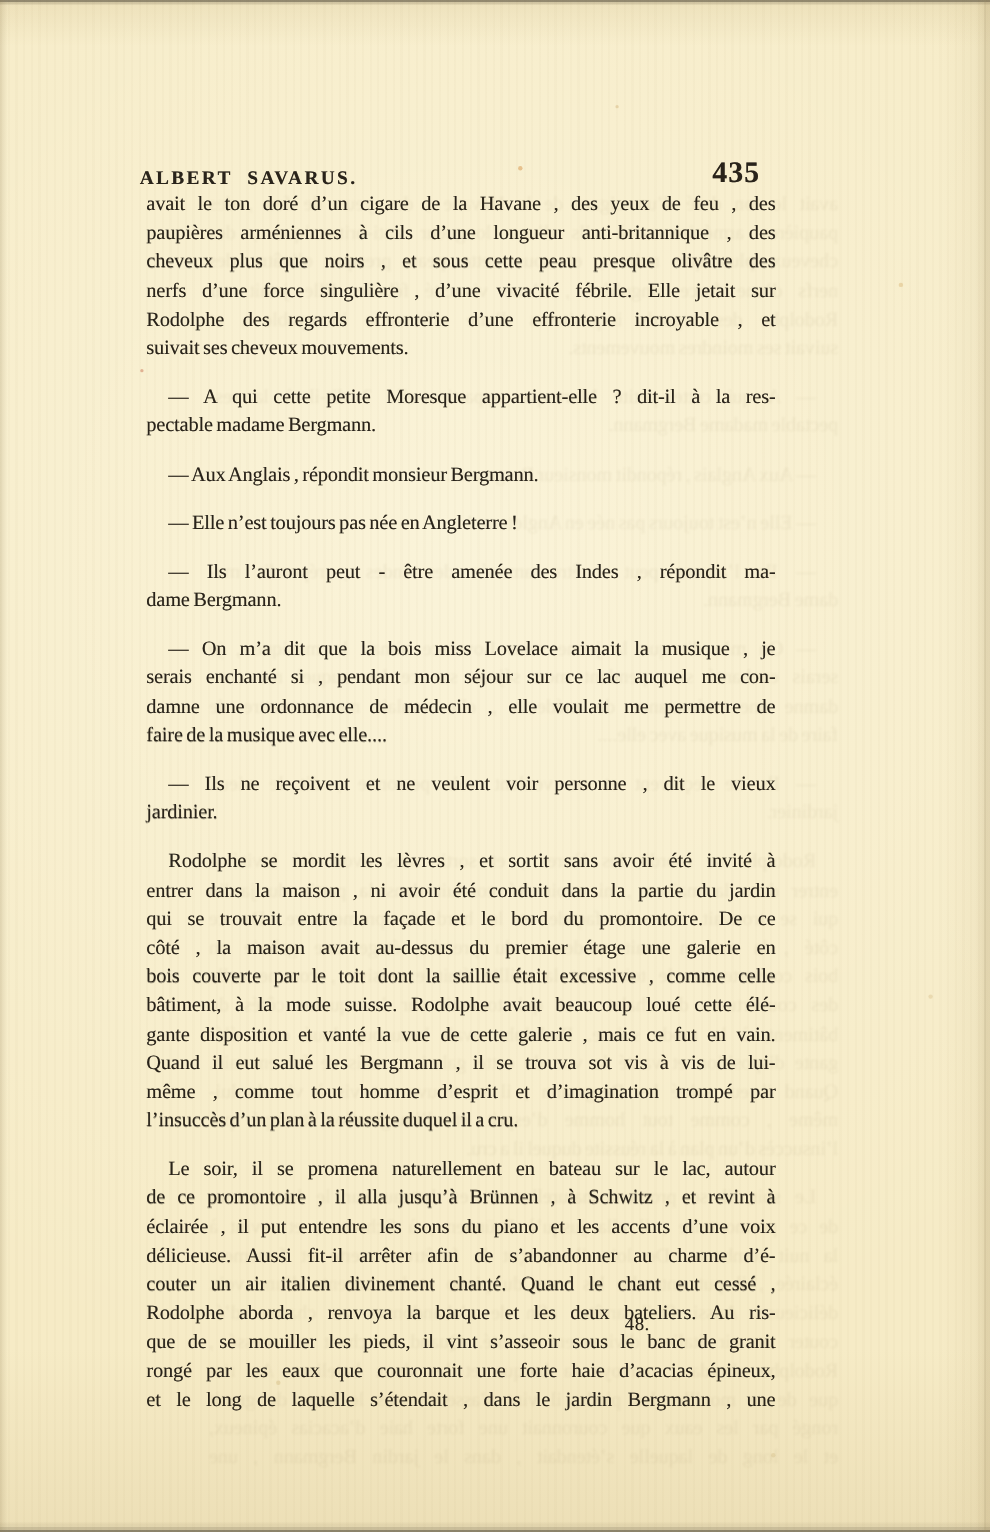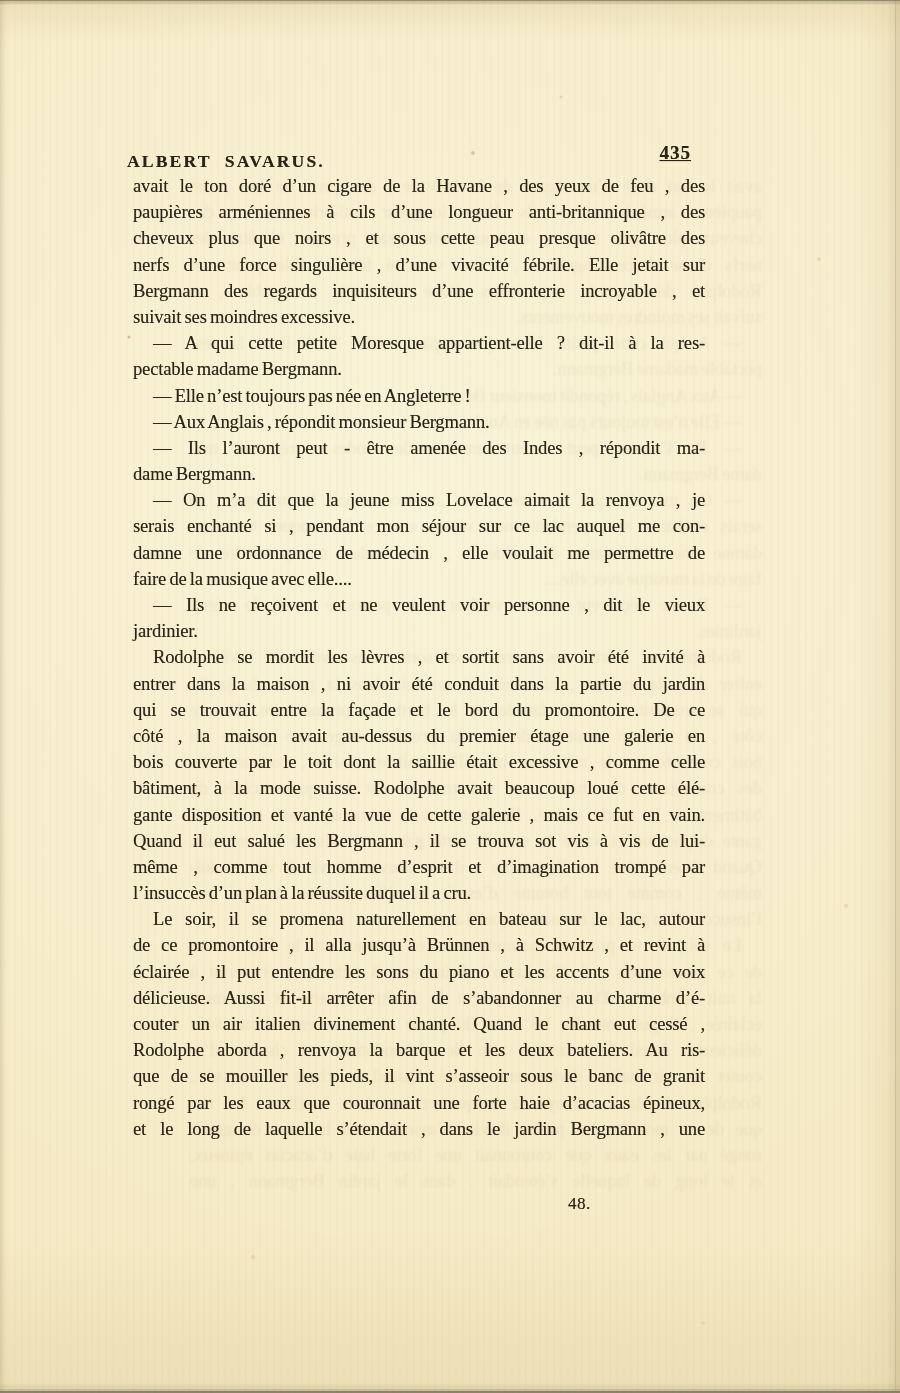--- a/index.html
+++ b/index.html
@@ -78,45 +78,44 @@
     font-weight: bold;
     font-size: 17.5px;
     letter-spacing: 2.2px;
     word-spacing: 7px;
     transform: translateX(10px);
     text-shadow: 0.2px 0.2px 0.3px rgba(41,35,26,0.55);
   }
   .page-number {
     position: absolute; right: -2px; top: -8px;
     font-weight: bold;
-    font-size: 19px;
+    font-size: 27px;
     line-height: 1;
     letter-spacing: 1px;
     text-shadow: 0.2px 0.2px 0.3px rgba(41,35,26,0.55);
-    text-decoration: underline;
   }
 
   .textblock {
     position: absolute; left: 133px; top: 173px; width: 572px;
     font-size: 18.5px;
     line-height: 26.2px;
     letter-spacing: -0.15px;
     word-spacing: -1.2px;
     color: var(--ink, #29231a);
     text-shadow: 0.2px 0.2px 0.35px rgba(41,35,26,0.45);
     z-index: 3;
   }
   .line {
     height: 26.2px;
     white-space: nowrap;
     text-align: justify;
     text-align-last: justify;
   }
   .line.last { text-align-last: left; }
-  .line.indent { text-indent: 20px; }
+  .line.indent { text-indent: 20px; margin-top: 18px; }
 
   .signature {
     position: absolute; left: 568px; top: 1194px;
     font-size: 17px;
     letter-spacing: 0.5px;
     color: var(--ink, #29231a);
     text-shadow: 0.2px 0.2px 0.3px rgba(41,35,26,0.5);
     z-index: 3;
   }
 
@@ -211,39 +210,39 @@
     </div>
   </div>
     </div>
 
   <div class="textblock" id="textblock">
     <div class="para">
       <div class="line">avait le ton doré d’un cigare de la Havane , des yeux de feu , des</div>
       <div class="line">paupières arméniennes à cils d’une longueur anti-britannique , des</div>
       <div class="line">cheveux plus que noirs , et sous cette peau presque olivâtre des</div>
       <div class="line">nerfs d’une force singulière , d’une vivacité fébrile. Elle jetait sur</div>
-      <div class="line">Bergmann des regards inquisiteurs d’une effronterie incroyable , et</div>
-      <div class="line last">suivait ses moindres excessive.</div>
+      <div class="line">Rodolphe des regards effronterie d’une effronterie incroyable , et</div>
+      <div class="line last">suivait ses cheveux mouvements.</div>
     </div>
     <div class="para">
       <div class="line indent">— A qui cette petite Moresque appartient-elle ? dit-il à la res-</div>
       <div class="line last">pectable madame Bergmann.</div>
     </div>
     <div class="para">
+      <div class="line indent last">— Aux Anglais , répondit monsieur Bergmann.</div>
+    </div>
+    <div class="para">
       <div class="line indent last">— Elle n’est toujours pas née en Angleterre !</div>
-    </div>
-    <div class="para">
-      <div class="line indent last">— Aux Anglais , répondit monsieur Bergmann.</div>
     </div>
     <div class="para">
       <div class="line indent">— Ils l’auront peut - être amenée des Indes , répondit ma-</div>
       <div class="line last">dame Bergmann.</div>
     </div>
     <div class="para">
-      <div class="line indent">— On m’a dit que la jeune miss Lovelace aimait la renvoya , je</div>
+      <div class="line indent">— On m’a dit que la bois miss Lovelace aimait la musique , je</div>
       <div class="line">serais enchanté si , pendant mon séjour sur ce lac auquel me con-</div>
       <div class="line">damne une ordonnance de médecin , elle voulait me permettre de</div>
       <div class="line last">faire de la musique avec elle....</div>
     </div>
     <div class="para">
       <div class="line indent">— Ils ne reçoivent et ne veulent voir personne , dit le vieux</div>
       <div class="line last">jardinier.</div>
     </div>
     <div class="para">
       <div class="line indent">Rodolphe se mordit les lèvres , et sortit sans avoir été invité à</div>

